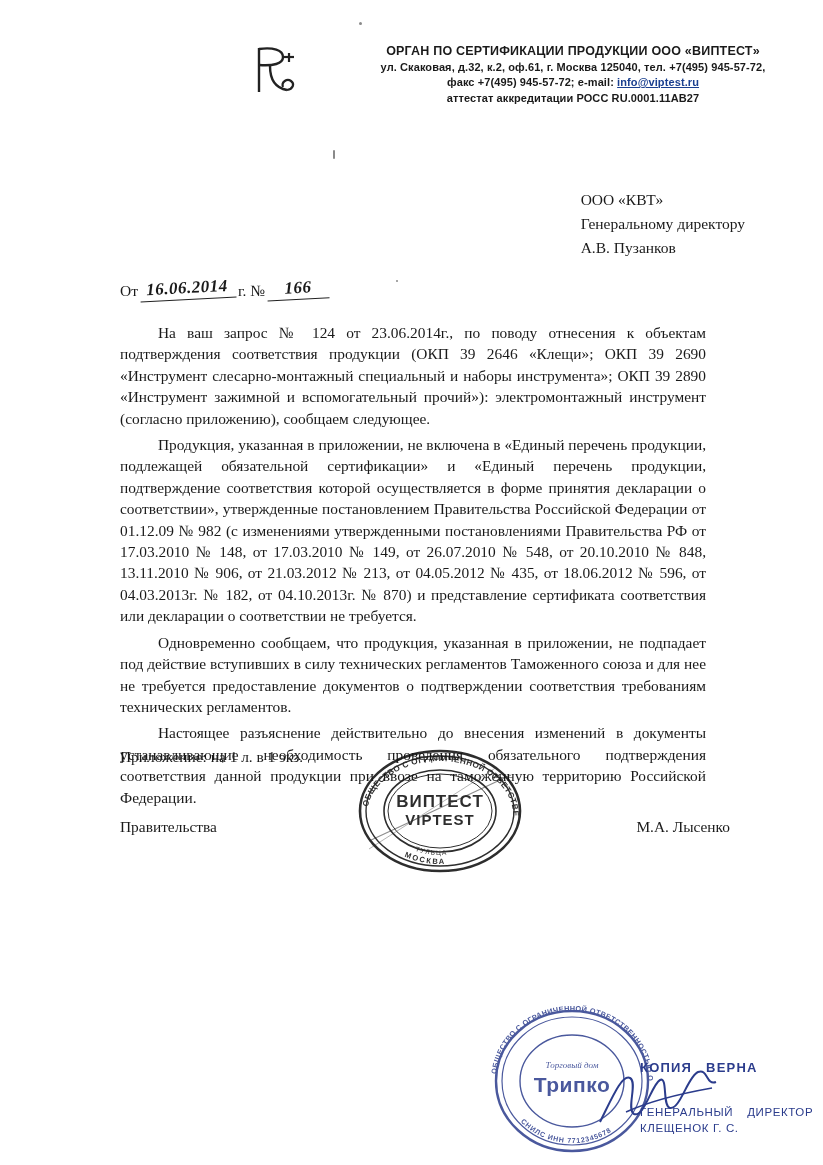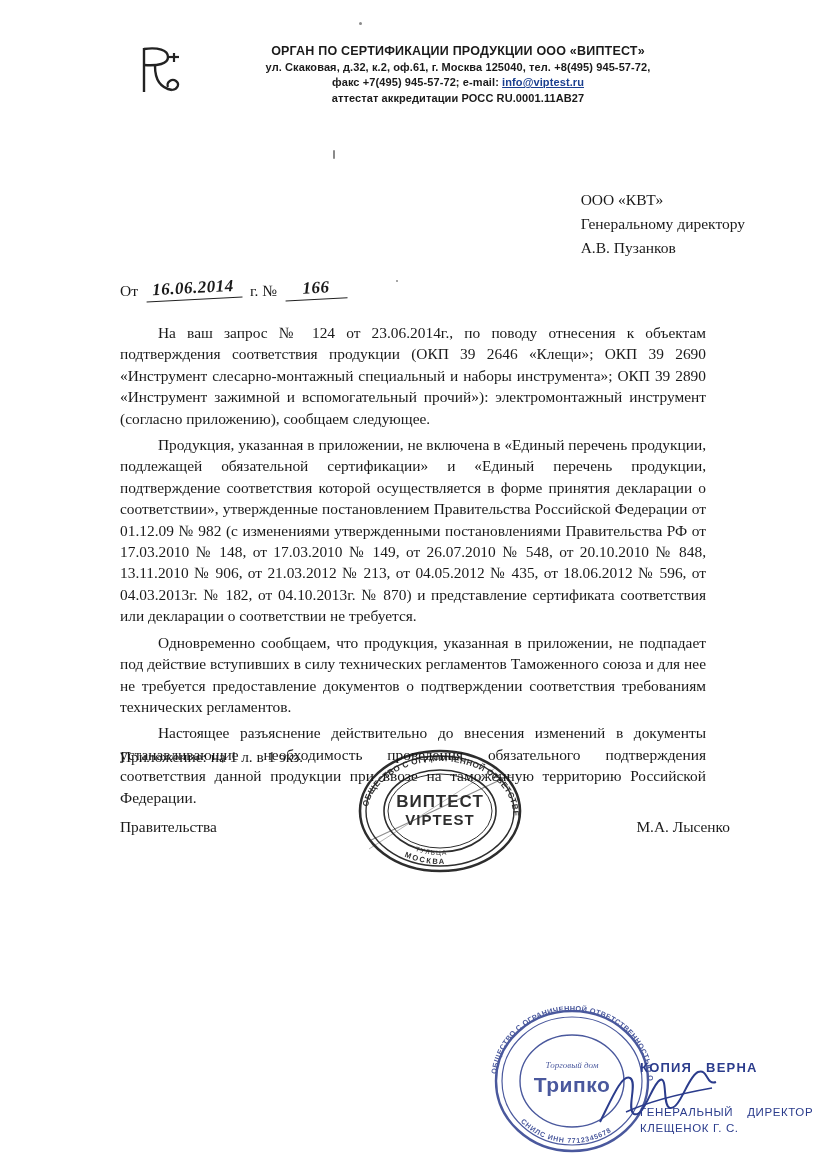--- a/index.html
+++ b/index.html
@@ -20,21 +20,21 @@
     width: 823px;
     height: 1165px;
   }
 
   
   .header {
     position: absolute;
     left: 0; top: 44px;
     width: 823px;
     display: flex;
-    justify-content: flex-start;
+    justify-content: flex-end;
     align-items: flex-start;
   }
   .gost-mark {
     margin-left: 138px;
     width: 46px; height: 50px;
     position: relative;
     flex: 0 0 auto;
   }
   .gost-mark svg { display: block; }
 
@@ -66,21 +66,21 @@
   }
 
   
   .fromline {
     position: absolute;
     left: 120px;
     top: 278px;
     font-size: 15.5px;
     display: flex;
     align-items: flex-end;
-    gap: 8px;
+    gap: 2px;
   }
   .hand {
     font-family: "Liberation Serif", serif;
     font-style: italic;
     font-weight: bold;
     font-size: 17px;
     letter-spacing: 0.5px;
     transform: rotate(-3deg);
     display: inline-block;
   }
@@ -195,21 +195,21 @@
         <path d="M6 4 L6 48" stroke="#222" stroke-width="2.4" fill="none"></path>
         <path d="M6 5 C20 3 30 6 30 13 C30 20 20 22 6 21" stroke="#222" stroke-width="2.4" fill="none"></path>
         <path d="M30 13 L41 13" stroke="#222" stroke-width="2.2" fill="none"></path>
         <path d="M36 9 L36 18" stroke="#222" stroke-width="2.2" fill="none"></path>
         <path d="M17 22 C17 36 22 44 34 46" stroke="#222" stroke-width="2.4" fill="none"></path>
         <path d="M34 46 C40 45 42 40 38 37 C34 34 28 38 30 43" stroke="#222" stroke-width="2.2" fill="none"></path>
       </svg>
     </div>
     <div class="org-block">
       <div class="line1">ОРГАН ПО СЕРТИФИКАЦИИ ПРОДУКЦИИ ООО «ВИПТЕСТ»</div>
-      <div class="addr">ул. Скаковая, д.32, к.2, оф.61, г. Москва 125040, тел. +8(495) 945-57-72,</div>
+      <div class="addr">ул. Скаковая, д.32, к.2, оф.61, г. Москва 125040, тел. +7(495) 945-57-72,</div>
       <div class="addr"><span>факс +7(495) 945-57-72; e-mail: </span><span class="mail">info@viptest.ru</span></div>
       <div class="addr">аттестат аккредитации РОСС RU.0001.11АВ27</div>
     </div>
   </div>
 
   <div class="addressee">
     <div>ООО «КВТ»</div>
     <div>Генеральному директору</div>
     <div>А.В. Пузанков</div>
   </div>

